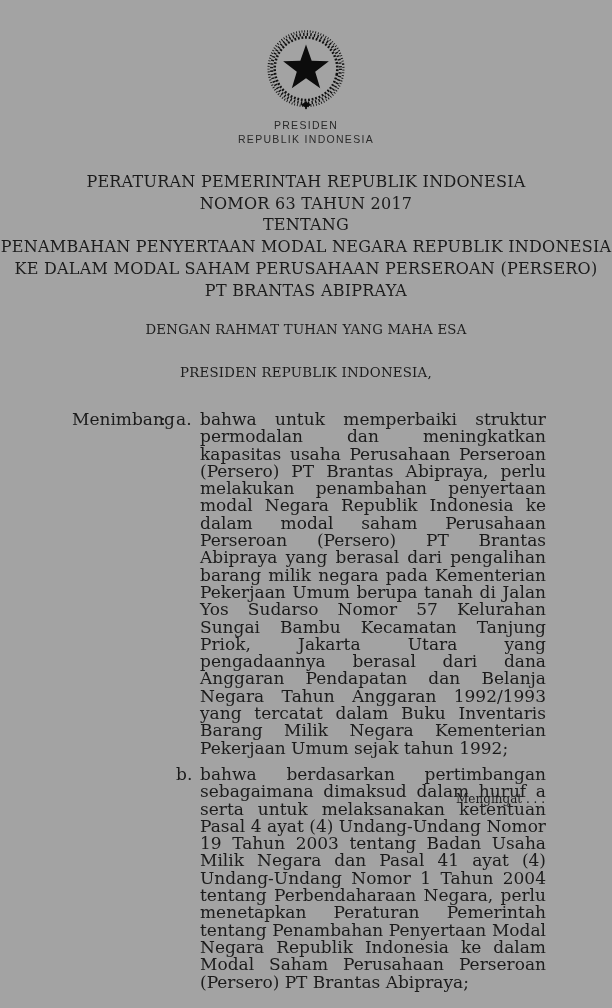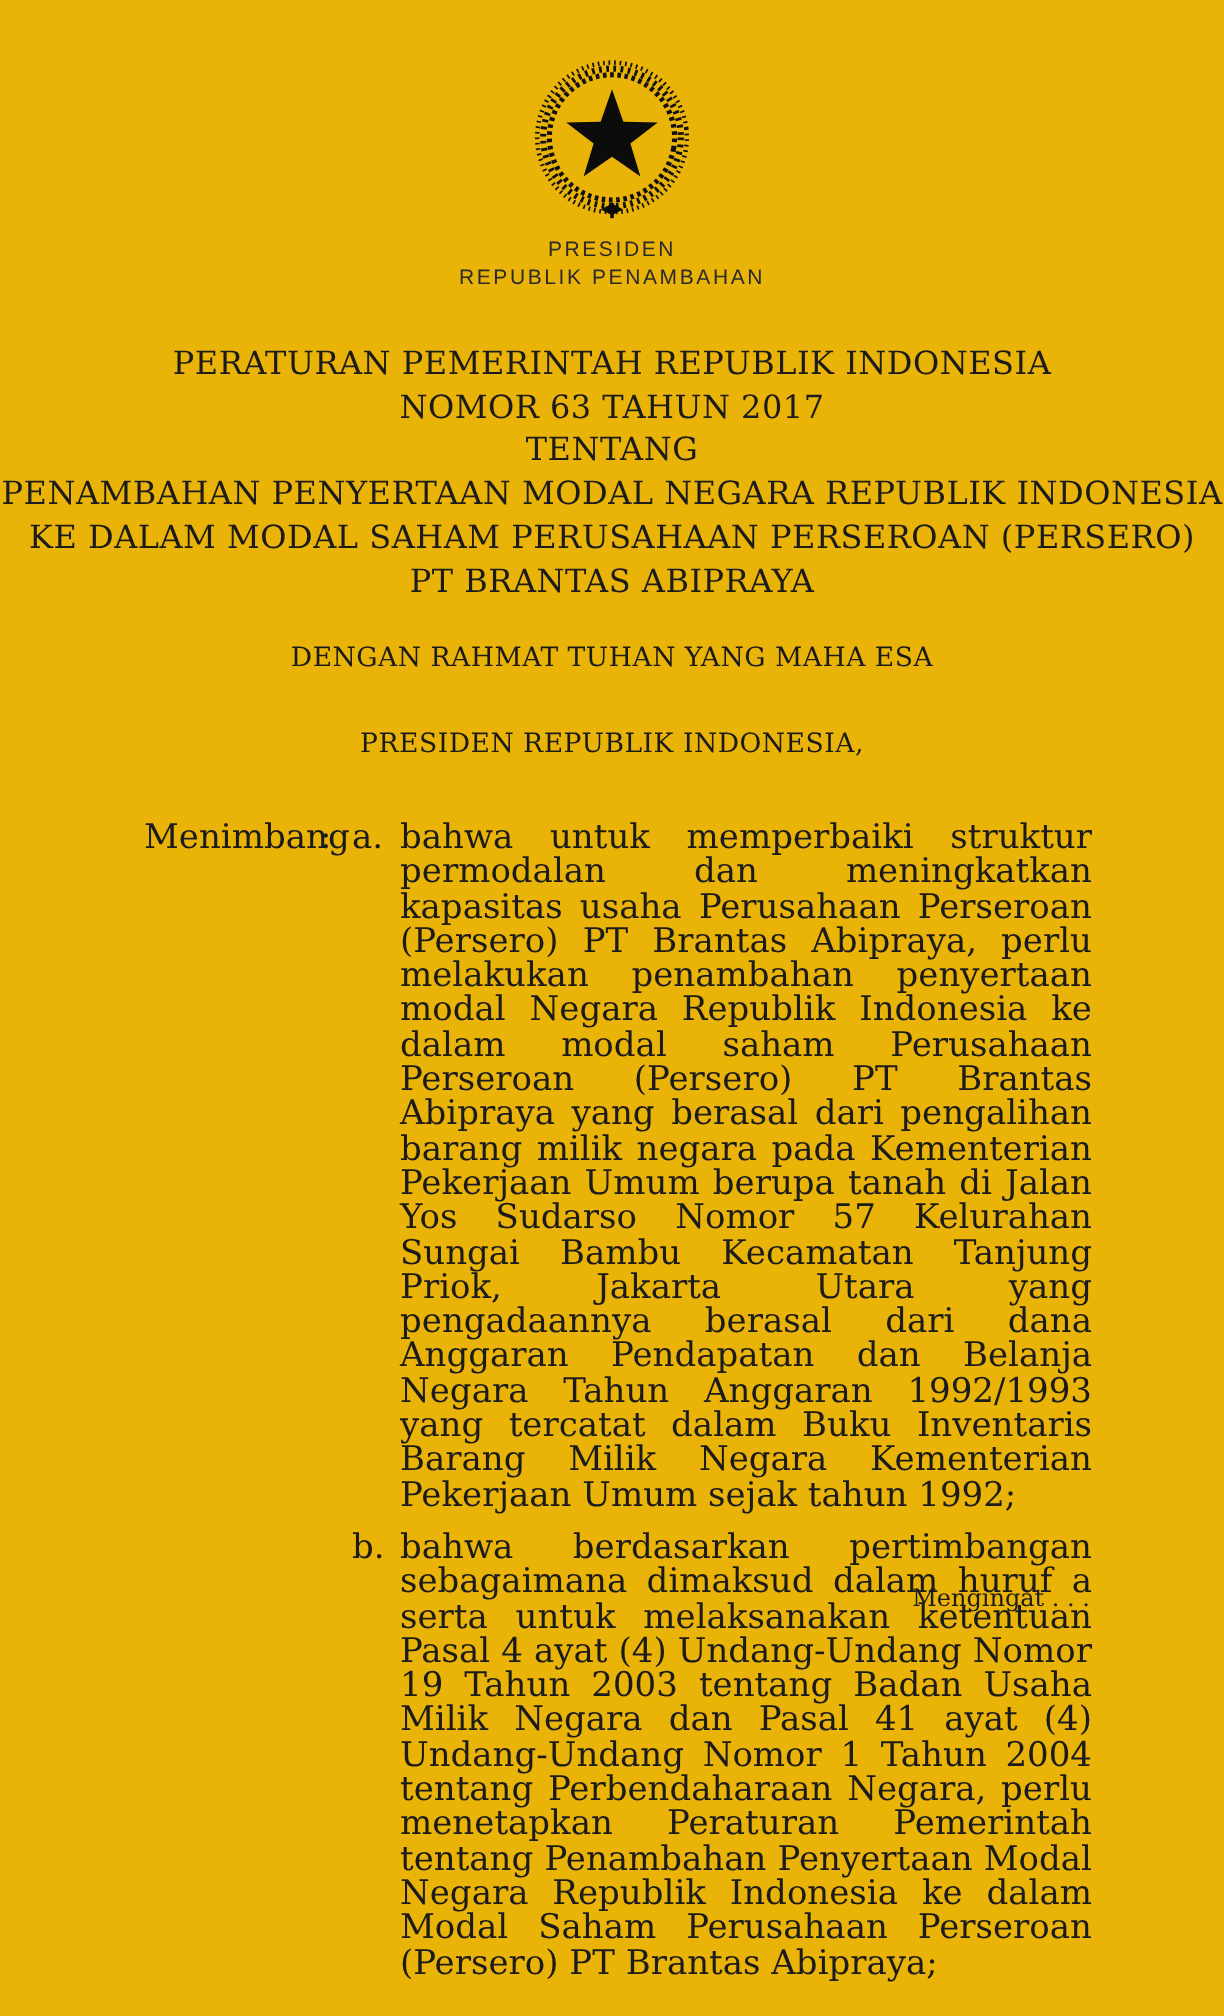--- a/index.html
+++ b/index.html
@@ -1,21 +1,21 @@
 <!DOCTYPE html>
 <html><head>
 <meta charset="utf-8">
 <style>
   html, body { margin: 0; padding: 0; background: #888; }
   .page {
     position: relative;
     width: 612px;
     height: 1008px;
     margin: 0 auto;
-    background: #eab308;
+    background: #a3a3a3;
     color: #1b1b1b;
     font-family: "DejaVu Serif", "Liberation Serif", serif;
     overflow: hidden;
   }
   .letterhead {
     position: absolute;
     top: 30px; left: 0; right: 0;
     display: flex;
     flex-direction: column;
     align-items: center;
@@ -88,21 +88,21 @@
       </g>
       <polygon fill="#0c0c0c" points="50,17 56.6,35.9 76.6,36.4 60.7,48.5 66.5,67.7 50,56.2 33.5,67.7 39.3,48.5 23.4,36.4 43.4,35.9"></polygon>
       <g fill="#0c0c0c" transform="translate(0,-1)">
         <path d="M50,84.5 l-6.5,3.4 6.5,3.4 z"></path>
         <path d="M50,84.5 l6.5,3.4 -6.5,3.4 z"></path>
         <rect x="49" y="84" width="2" height="9"></rect>
       </g>
     </svg>
     <div class="letterhead-text">
       <div>PRESIDEN</div>
-      <div>REPUBLIK PENAMBAHAN</div>
+      <div>REPUBLIK INDONESIA</div>
     </div>
   </div>
 
   <div class="title-block">
     <div>PERATURAN PEMERINTAH REPUBLIK INDONESIA</div>
     <div>NOMOR 63 TAHUN 2017</div>
     <div>TENTANG</div>
     <div>PENAMBAHAN PENYERTAAN MODAL NEGARA REPUBLIK INDONESIA</div>
     <div>KE DALAM MODAL SAHAM PERUSAHAAN PERSEROAN (PERSERO)</div>
     <div>PT BRANTAS ABIPRAYA</div>

